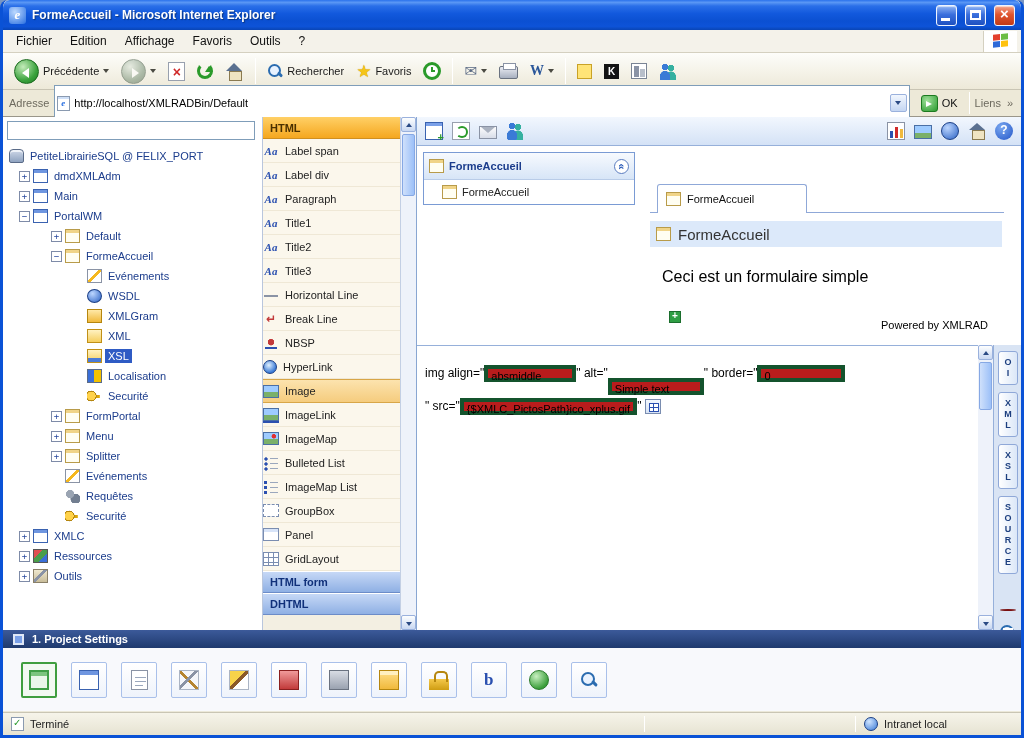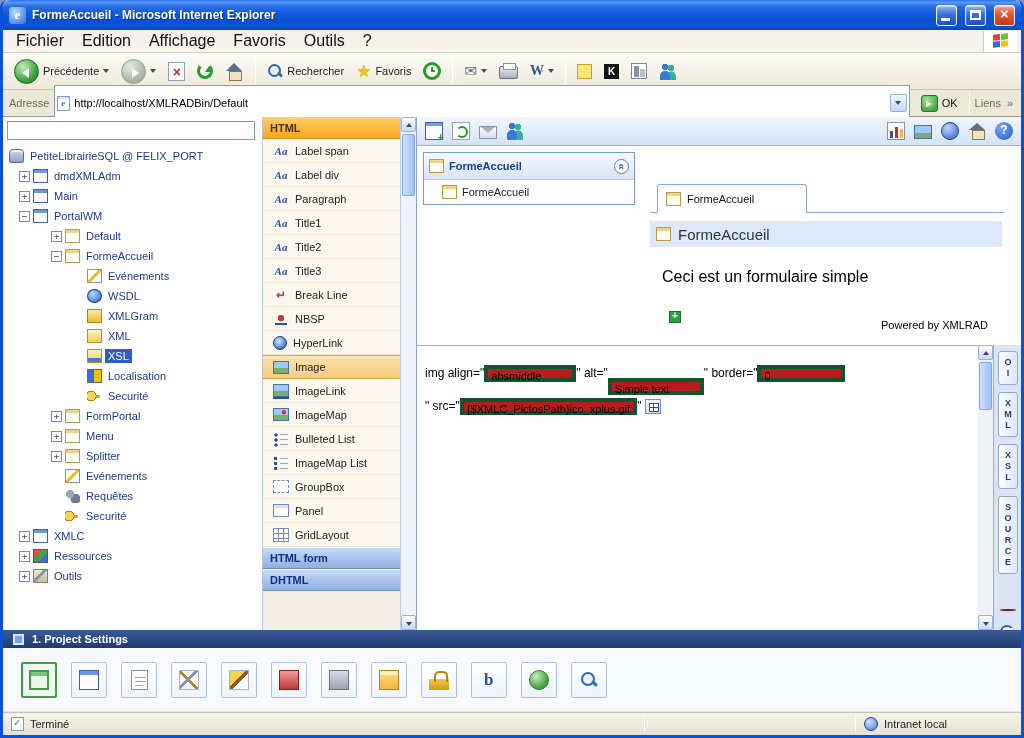--- a/index.html
+++ b/index.html
@@ -18,21 +18,21 @@
   .title-text{color:#fff;font-weight:bold;font-size:12px;text-shadow:1px 1px 1px #0a3580;flex:1;}
   .win-btn{width:21px;height:21px;border-radius:3px;border:1px solid #eef4ff;margin-left:2px;position:relative;
     background:linear-gradient(180deg,#8fb4f4,#3a6fdd 45%,#1e50c0);box-shadow:inset 0 1px 1px rgba(255,255,255,.6);}
   .win-btn.close{background:linear-gradient(180deg,#f5a58c,#e0552e 45%,#c23a17);}
   .win-btn .glyph-min{position:absolute;left:4px;bottom:4px;width:9px;height:3px;background:#fff;}
   .win-btn .glyph-max{position:absolute;left:4px;top:4px;width:11px;height:10px;border:2px solid #fff;border-top-width:3px;}
   .win-btn.close::before{content:"×";position:absolute;left:0;top:-1px;width:100%;text-align:center;color:#fff;font-size:15px;font-weight:bold;}
   
   .menubar{position:absolute;left:0;top:30px;right:0;height:23px;background:#f4f2ea;border-bottom:1px solid #d4d0c0;
     display:flex;align-items:center;padding:0 4px;}
-  .menu-item{font-size:16px;color:#111;padding:2px 9px;}
+  .menu-item{font-size:12px;color:#111;padding:2px 9px;}
   .throbber{margin-left:auto;width:34px;height:21px;background:#fff;border-left:1px solid #d4d0c0;display:flex;align-items:center;justify-content:center;}
   .flag{width:16px;height:14px;transform:skewY(-6deg);display:grid;grid-template-columns:7px 7px;grid-template-rows:6px 6px;gap:1px;}
   .flag i{display:block;} .flag i:nth-child(1){background:#e3402d;} .flag i:nth-child(2){background:#6cbe45;}
   .flag i:nth-child(3){background:#2e6ad8;} .flag i:nth-child(4){background:#ffc20e;}
   
   .toolbar{position:absolute;left:0;top:53px;right:0;height:37px;
     background:linear-gradient(180deg,#fdfdfa,#ede9d8);border-bottom:1px solid #c9c5b4;
     display:flex;align-items:center;padding:0 6px;gap:2px;}
   .tb-btn{display:flex;align-items:center;gap:4px;padding:2px 5px;border-radius:3px;}
   .tb-label{font-size:11px;color:#1a1a1a;}
@@ -110,21 +110,21 @@
   .ti-key{background:radial-gradient(circle at 28% 50%,#ffd24a 34%,#b5860f 35% 42%,transparent 43%),linear-gradient(#d9a40a,#d9a40a) 72% 55%/52% 3px no-repeat;}
   .ti-gears{background:radial-gradient(circle at 34% 36%,#9aa4b2 29%,transparent 33%),radial-gradient(circle at 70% 70%,#727e90 33%,transparent 37%);}
   .ti-resources{background:linear-gradient(135deg,#e05050 33%,#4a9e4a 33% 66%,#3a6fd8 66%);border:1px solid #555;}
   .ti-tools{background:linear-gradient(135deg,transparent 40%,#8a93a5 40% 55%,transparent 55%),linear-gradient(180deg,#efe8cf,#c9bd9a);border:1px solid #8a8068;}
   
   .palette{position:absolute;left:260px;top:117px;width:138px;height:513px;background:#fbf7ec;display:flex;flex-direction:column;border-right:1px solid #c3cfe4;}
   .pal-header{height:22px;flex:none;display:flex;align-items:center;padding:0 7px;font-size:11px;font-weight:bold;}
   .pal-header.orange{background:linear-gradient(180deg,#ffd066,#f5a71f);color:#4a3000;border-bottom:1px solid #d08f1f;}
   .pal-header.blue{background:linear-gradient(180deg,#c6d8f6,#8fb0e4);color:#10307a;border-top:1px solid #fff;border-bottom:1px solid #6c8cc8;}
   .pal-items{flex:none;}
-  .pal-row{height:24px;display:flex;align-items:center;gap:6px;padding:0 10px;border-bottom:1px solid #efe8d6;font-size:11px;color:#222;}
+  .pal-row{height:24px;display:flex;align-items:center;gap:6px;padding:0 0;border-bottom:1px solid #efe8d6;font-size:11px;color:#222;}
   .pal-row.selected{background:linear-gradient(180deg,#fce3ae,#f5cc7e);border-top:1px solid #d8a648;border-bottom:1px solid #d8a648;}
   .pal-filler{flex:1;background:#f3efe2;}
   .picon{width:16px;height:16px;flex:none;display:inline-flex;align-items:center;justify-content:center;}
   .pi-text-aa::before{content:"Aa";font:italic bold 11px "Liberation Serif",serif;color:#2b50b0;}
   .pi-horizontal-line{background:linear-gradient(#8a93a5,#8a93a5) 1px 8px/14px 2px no-repeat;}
   .pi-break-line::before{content:"↵";color:#c23a3a;font-weight:bold;font-size:12px;}
   .pi-nbsp{background:radial-gradient(circle at 50% 45%,#c23a3a 3px,transparent 3.5px),linear-gradient(#2b50b0,#2b50b0) 2px 12px/12px 2px no-repeat;}
   .pi-hyperlink{background:radial-gradient(circle at 40% 35%,#dff0ff,#3a7ad6 70%);border-radius:50%;border:1px solid #1b3f86;width:14px;height:14px;}
   .pi-image,.pi-image-link,.pi-image-map{background:linear-gradient(180deg,#9ecbff 58%,#7ab06a 58%);border:1px solid #4a6fa5;width:16px;height:13px;}
   .pi-image-link{box-shadow:0 2px 0 #2b50b0;}
@@ -513,20 +513,24 @@
         </div>
         <div class="pal-row">
           <span class="picon pi-text-aa"></span>
           <span>Title2</span>
         </div>
         <div class="pal-row">
           <span class="picon pi-text-aa"></span>
           <span>Title3</span>
         </div>
         <div class="pal-row">
+          <span class="picon pi-horizontal-line"></span>
+          <span>Horizontal Line</span>
+        </div>
+        <div class="pal-row">
           <span class="picon pi-break-line"></span>
           <span>Break Line</span>
         </div>
         <div class="pal-row">
           <span class="picon pi-nbsp"></span>
           <span>NBSP</span>
         </div>
         <div class="pal-row">
           <span class="picon pi-hyperlink"></span>
           <span>HyperLink</span>

